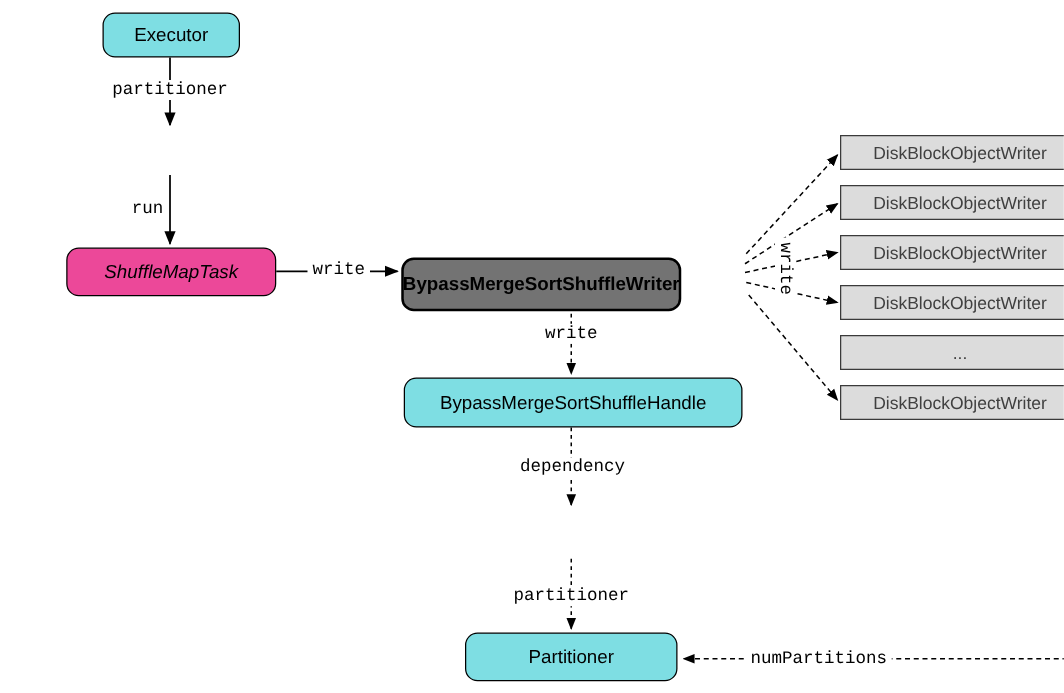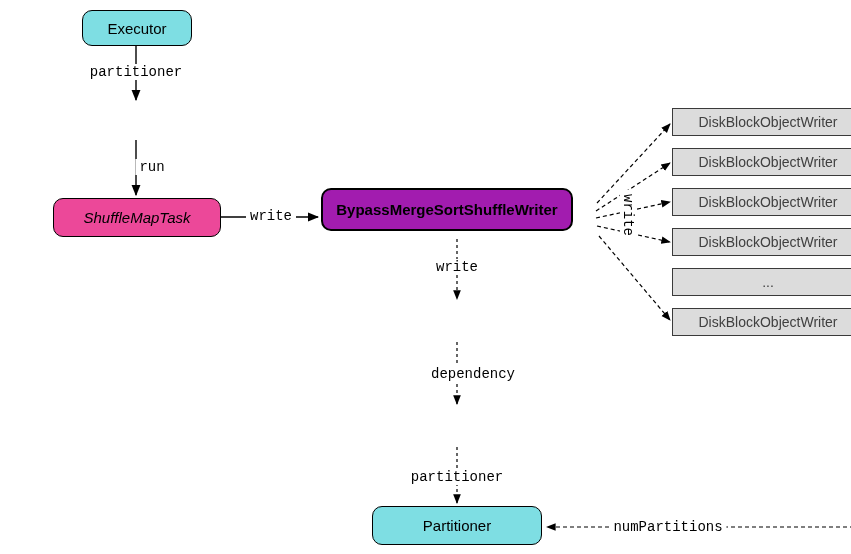--- a/index.html
+++ b/index.html
@@ -30,21 +30,21 @@
     white-space: nowrap;
   }
   .rounded {
     border: 1.4px solid #000;
     border-radius: 10px;
     background: #7EDEE3;
   }
   .node.executor        { left: 38px;  top: 10px;  width: 110px; height: 36px; }
   .node.task-runner     { left: 38px;  top: 103px; width: 110px; height: 37px; }
   .node.shuffle-map-task{ left: 9px;   top: 198px; width: 168px; height: 39px; background: #ec4899; font-style: italic; }
-  .node.writer          { left: 277px; top: 188px; width: 252px; height: 43px; background: #a21caf; border-width: 2px; font-weight: bold; }
+  .node.writer          { left: 277px; top: 206px; width: 224px; height: 43px; background: #737373; border-width: 2px; font-weight: bold; }
   .node.handle-node     { left: 279px; top: 302px; width: 271px; height: 40px; }
   .node.dependency-node { left: 330px; top: 407px; width: 170px; height: 40px; }
   .node.partitioner-node{ left: 328px; top: 506px; width: 170px; height: 39px; }
   .graybox {
     position: absolute;
     left: 628px;
     width: 192px;
     height: 28px;
     box-sizing: border-box;
     border: 1px solid #3a3a3a;
@@ -81,26 +81,26 @@
     position: absolute;
     transform: translate(-50%, -50%) rotate(90deg);
     font-family: "Liberation Sans", sans-serif;
     font-size: 14px;
     color: #000;
     background: #ffffff;
     z-index: 3;
     white-space: nowrap;
   }
   .lbl-launchtask  { left: 92px;  top: 72px;  }
-  .lbl-run         { left: 108px;  top: 167px; }
+  .lbl-run         { left: 74px;  top: 167px; }
   .lbl-write       { left: 227px; top: 216px; }
   .lbl-handle      { left: 413px; top: 267px; }
-  .lbl-dependency  { left: 429px; top: 374px; }
+  .lbl-dependency  { left: 414px; top: 374px; }
   .lbl-partitioner { left: 413px; top: 477px; }
-  .lbl-numparts    { left: 624px; top: 527px; }
+  .lbl-numparts    { left: 611px; top: 527px; }
   .lbl-write-v     { left: 584px; top: 215px; }
   .lbl-partwriters { left: 831px; top: 228px; }
 </style>
 </head>
 <body>
 
 <div class="canvas">
 
   <svg class="edges" viewBox="0 0 851 554" xmlns="http://www.w3.org/2000/svg">
     <defs>
@@ -122,20 +122,21 @@
     <path d="M552,218 L626,202" stroke="#000" stroke-width="1.2" stroke-dasharray="4,3" fill="none" marker-end="url(#arrow)"></path>
     <path d="M553,226 L626,242" stroke="#000" stroke-width="1.2" stroke-dasharray="4,3" fill="none" marker-end="url(#arrow)"></path>
     <path d="M555,236 L626,320" stroke="#000" stroke-width="1.2" stroke-dasharray="4,3" fill="none" marker-end="url(#arrow)"></path>
 
     <path d="M831,352 L831,527 L503,527" stroke="#000" stroke-width="1.2" stroke-dasharray="4,3" fill="none" marker-end="url(#arrow)"></path>
   </svg>
 
   <div class="node rounded executor">Executor</div>
   <div class="node rounded shuffle-map-task">ShuffleMapTask</div>
   <div class="node rounded writer">BypassMergeSortShuffleWriter</div>
+  <div class="node rounded handle-node">BypassMergeSortShuffleHandle</div>
   <div class="node rounded partitioner-node">Partitioner</div>
 
   <div class="graybox g0">DiskBlockObjectWriter</div>
   <div class="graybox g1">DiskBlockObjectWriter</div>
   <div class="graybox g2">DiskBlockObjectWriter</div>
   <div class="graybox g3">DiskBlockObjectWriter</div>
   <div class="graybox g4">...</div>
   <div class="graybox g5">DiskBlockObjectWriter</div>
 
   <div class="edge-label lbl-launchtask">partitioner</div>

